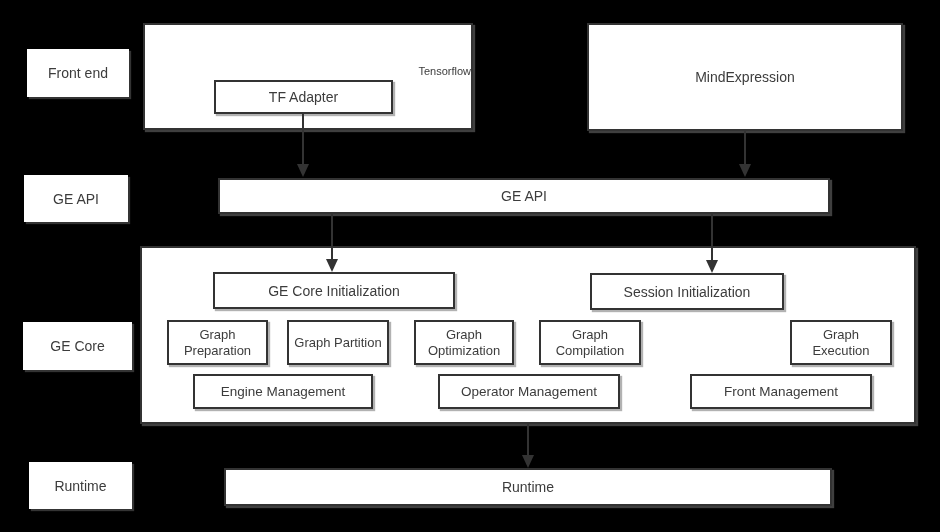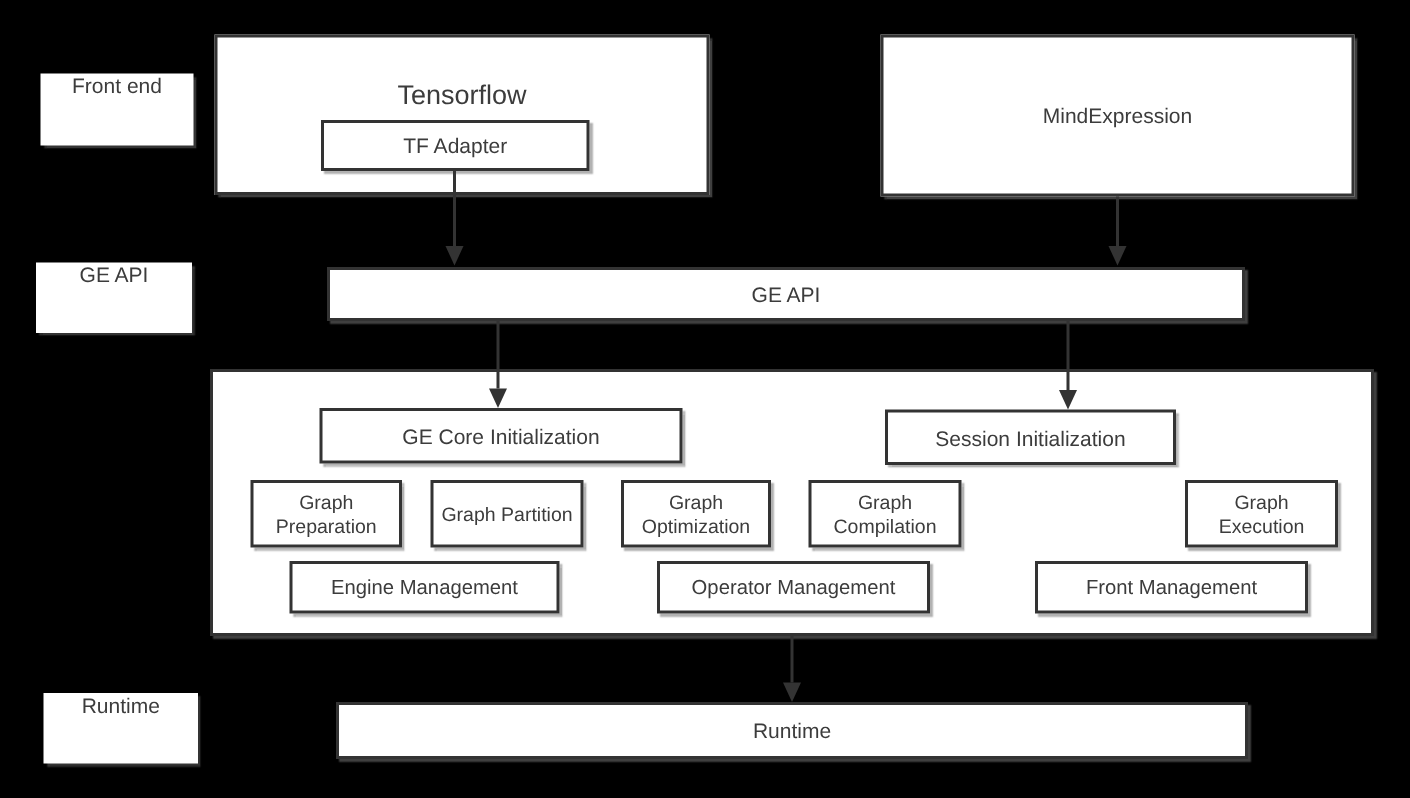--- a/index.html
+++ b/index.html
@@ -12,35 +12,35 @@
 
   .box{
     position:absolute;background:var(--fill);border:2px solid var(--border);
     box-shadow:2px 2px 1px rgba(115,115,115,0.55);
     display:flex;align-items:center;justify-content:center;text-align:center;
     font-size:14px;color:var(--text);
   }
   .label-box{
     position:absolute;background:var(--fill);border:none;
     box-shadow:2px 2px 1px rgba(115,115,115,0.45);
-    display:flex;justify-content:center;
+    display:flex;align-items:center;justify-content:center;
     font-size:14px;color:var(--text);
   }
   .small{font-size:13px;line-height:16px;padding:2px;}
   .container-box{display:block;}
 
   
   .lbl-frontend{left:27px;top:49px;width:102px;height:48px;}
   .lbl-geapi{left:24px;top:175px;width:104px;height:47px;}
   .lbl-gecore{left:23px;top:322px;width:109px;height:48px;}
   .lbl-runtime{left:29px;top:462px;width:103px;height:47px;}
 
   
   .tensorflow{left:143px;top:23px;width:330px;height:107px;display:block;}
-  .tensorflow-title{position:absolute;left:0;top:28px;width:100%;text-align:center;font-size:18px;}
+  .tensorflow-title{position:absolute;left:0;top:40px;width:100%;text-align:right;font-size:11px;}
   .tf-adapter{left:69px;top:55px;width:179px;height:34px;text-align:right;}
   .mindexpression{left:587px;top:23px;width:316px;height:108px;}
 
   
   .geapi-bar{left:218px;top:178px;width:612px;height:36px;}
 
   
   .gecore{left:140px;top:246px;width:776px;height:178px;}
   .gecore-init{left:71px;top:24px;width:242px;height:37px;}
   .session-init{left:448px;top:25px;width:194px;height:37px;}
@@ -72,20 +72,23 @@
 </head>
 <body>
 
 <div class="canvas">
 
   <div class="label-box lbl-frontend">
     <span>Front end</span>
   </div>
   <div class="label-box lbl-geapi">
     <span>GE API</span>
+  </div>
+  <div class="label-box lbl-gecore">
+    <span>GE Core</span>
   </div>
   <div class="label-box lbl-runtime">
     <span>Runtime</span>
   </div>
 
   <div class="box tensorflow container-box">
     <div class="tensorflow-title">Tensorflow</div>
     <div class="box tf-adapter">
       <span>TF Adapter</span>
     </div>

